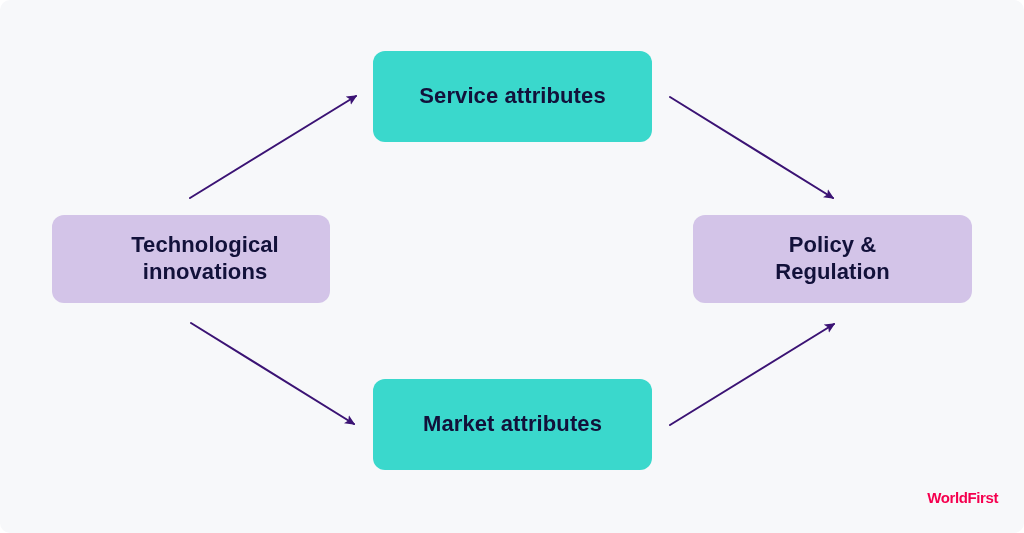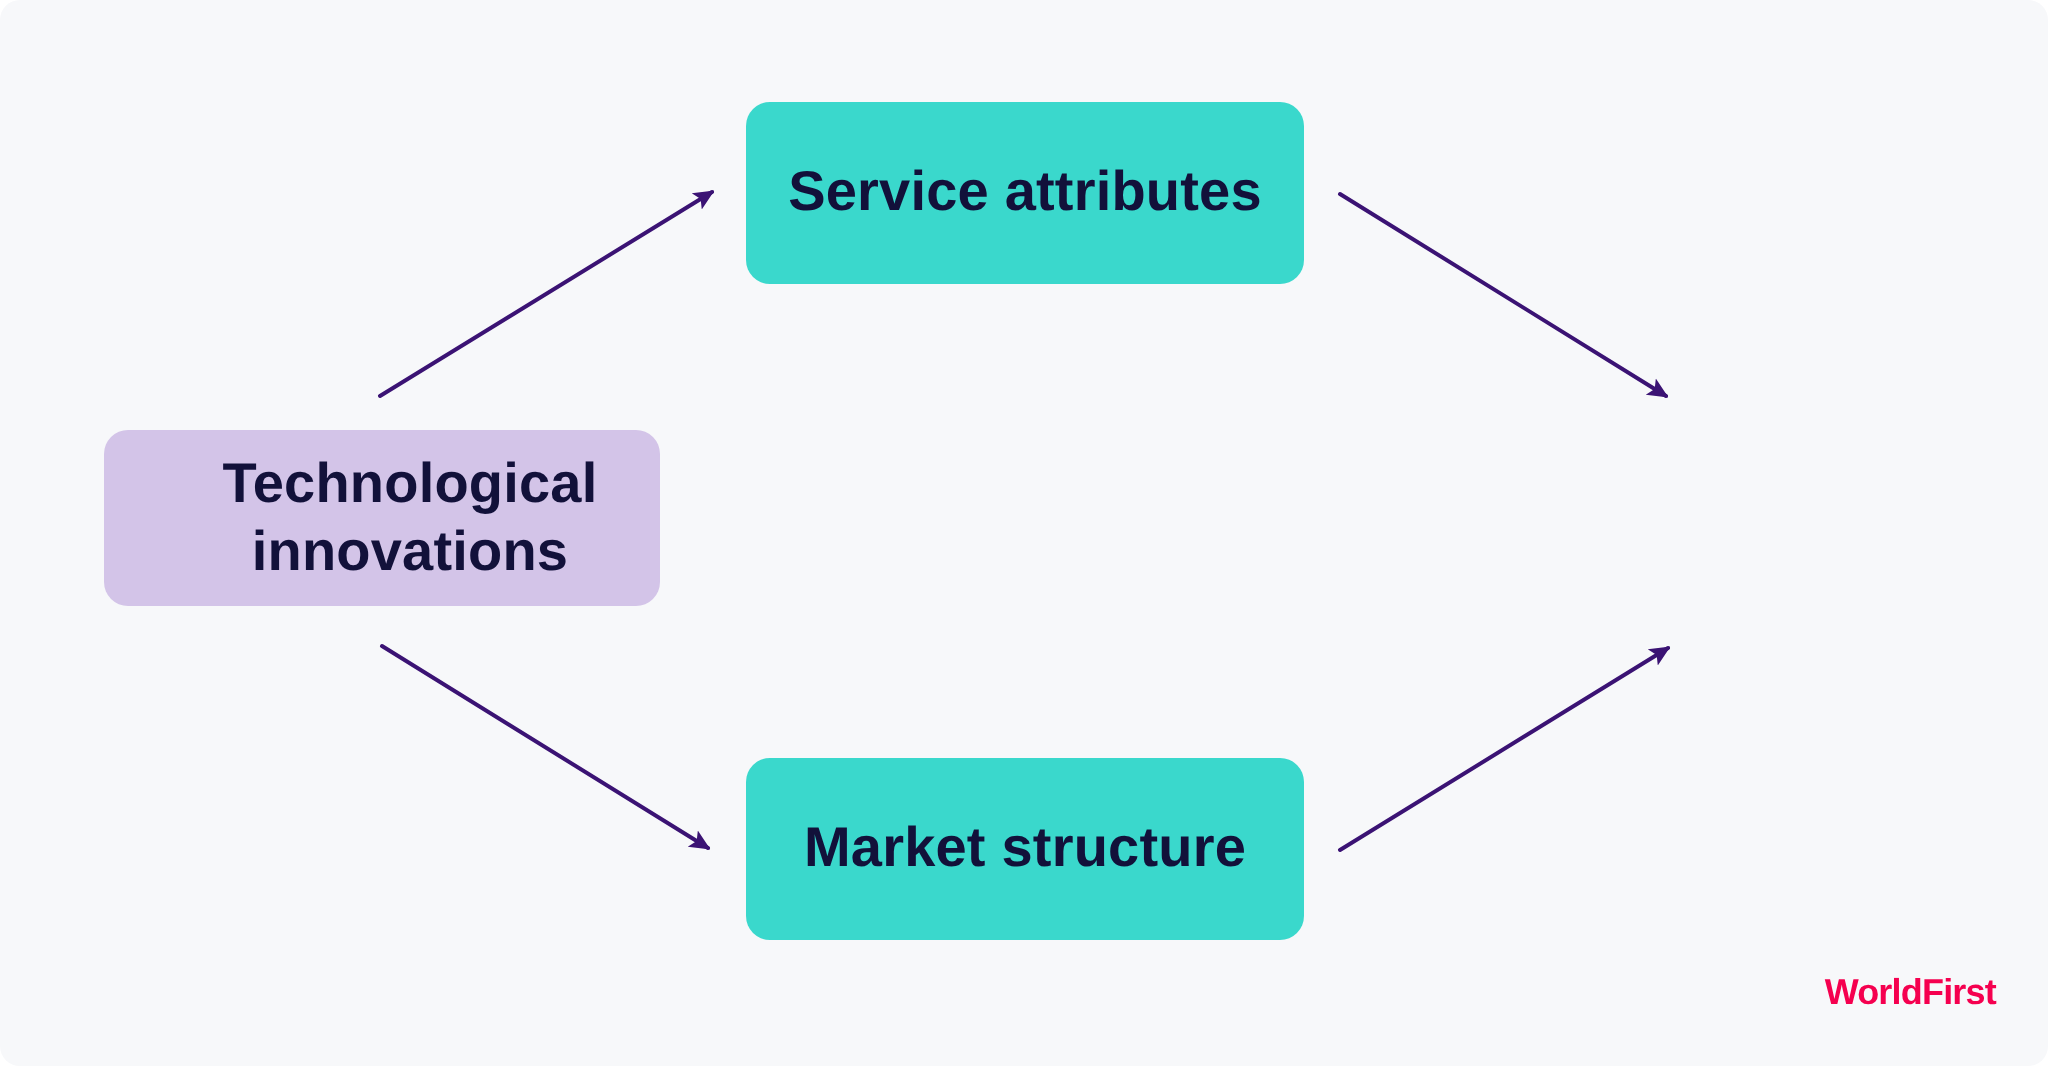--- a/index.html
+++ b/index.html
@@ -34,21 +34,21 @@
     position: absolute;
     display: flex;
     align-items: center;
     justify-content: center;
     text-align: center;
     border-radius: 12px;
     box-sizing: border-box;
     padding: 6px 12px;
   }
   .node .node-label {
-    font-size: 28px;
+    font-size: 22px;
     font-weight: 700;
     line-height: 1.22;
     letter-spacing: 0.1px;
     color: #12113a;
     white-space: pre-line;
   }
   .node-purple { background: #d3c4e8; }
   .node-teal   { background: #3ad8cc; }
 
   
@@ -59,21 +59,21 @@
 
   #brand-logo {
     position: absolute;
     right: 26px;
     bottom: 28px;
     display: flex;
     align-items: baseline;
     line-height: 1;
   }
   #brand-logo .logo-text {
-    font-size: 18px;
+    font-size: 15px;
     font-weight: 700;
     letter-spacing: -0.4px;
     color: #f5004f;
     font-family: "Liberation Sans", sans-serif;
   }
 </style>
 </head>
 <body>
 
 <div id="canvas">
@@ -96,22 +96,26 @@
 
   <div class="node node-purple" id="node-tech">
     <span class="node-label">Technological
 innovations</span>
   </div>
 
   <div class="node node-teal" id="node-service">
     <span class="node-label">Service attributes</span>
   </div>
 
+  <div class="node node-purple" id="node-policy">
+    <span class="node-label">Policy &amp;
+Regulation</span>
+  </div>
 
   <div class="node node-teal" id="node-market">
-    <span class="node-label">Market structure</span>
+    <span class="node-label">Market attributes</span>
   </div>
 
   <div id="brand-logo">
     <span class="logo-text">WorldFirst</span>
   </div>
 
 </div>
 
 </body></html>

